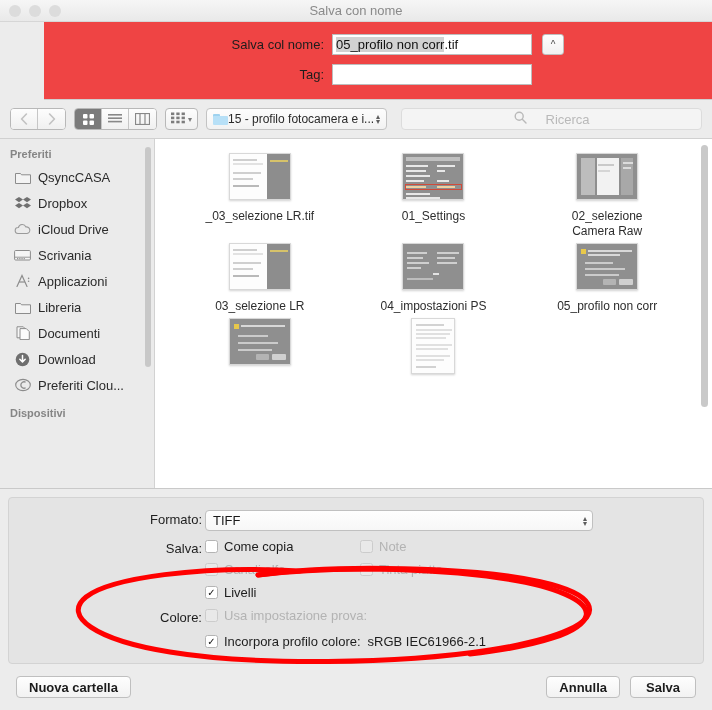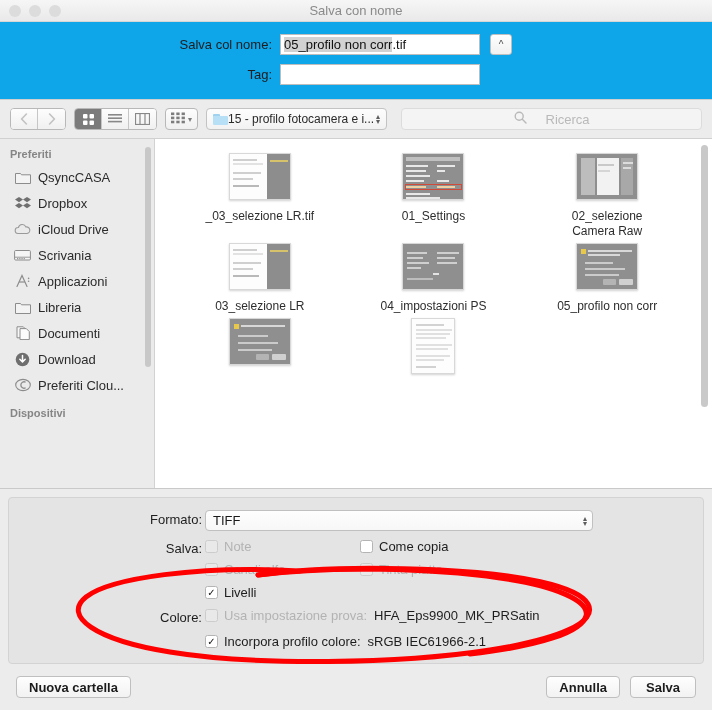--- a/index.html
+++ b/index.html
@@ -28,23 +28,24 @@
   .traffic { display: flex; gap: 8px; margin-left: 9px; }
   .light { width: 12px; height: 12px; border-radius: 50%; background: #dcdcdc; }
   .title-text {
     position: absolute; left: 0; right: 0; text-align: center;
     font-size: 13px; color: #8a8a8a;
   }
 
   
   .namearea {
     flex: 0 0 auto;
-    background: #0ea5e9;
-    padding: 12px 0 12px 4px;
+    background: #ef4444;
+    padding: 12px 0 12px 12px;
     border-bottom: 1px solid #cfcfcf;
+    margin-left: 44px;
   }
   .field-row { display: flex; align-items: center; margin-bottom: 9px; }
   .field-row:last-child { margin-bottom: 2px; }
   .field-label {
     width: 276px; text-align: right; padding-right: 8px;
     font-size: 13px; color: #1d1d1d;
   }
   .text-input {
     width: 200px; height: 21px;
     background: #fff; border: 1px solid #bdbdbd;
@@ -585,26 +586,26 @@
           </span>
       </div>
     </div>
 
     <div class="opt-row">
       <div class="opt-label">Salva:</div>
       <div class="cbcol">
 
         <div class="cbline">
           <div class="cbwrap">
+            <span class="cb"></span>
+            <span class="cb-text">Come copia</span>
+          </div>
+          <div class="cbwrap">
             <span class="cb off-dim"></span>
             <span class="cb-text dim-text">Note</span>
-          </div>
-          <div class="cbwrap">
-            <span class="cb"></span>
-            <span class="cb-text">Come copia</span>
           </div>
         </div>
 
         <div class="cbline">
           <div class="cbwrap">
             <span class="cb off-dim"></span>
             <span class="cb-text dim-text">Canali alfa</span>
           </div>
           <div class="cbwrap">
             <span class="cb off-dim"></span>
@@ -624,21 +625,20 @@
 
     <div class="opt-row" style="margin-bottom:0;">
       <div class="opt-label">Colore:</div>
       <div class="cbcol" style="gap:11px;">
 
         <div class="cbline">
           <div class="cbwrap auto">
             <span class="cb off-dim"></span>
             <span class="cb-text dim-text">Usa impostazione prova:</span>
           </div>
-          <span class="val-text dim-text">HFA_Eps9900_MK_PRSatin</span>
         </div>
 
         <div class="cbline">
           <div class="cbwrap auto">
             <span class="cb">✓</span>
             <span class="cb-text">Incorpora profilo colore:</span>
           </div>
           <span class="val-text">sRGB IEC61966-2.1</span>
         </div>
 

